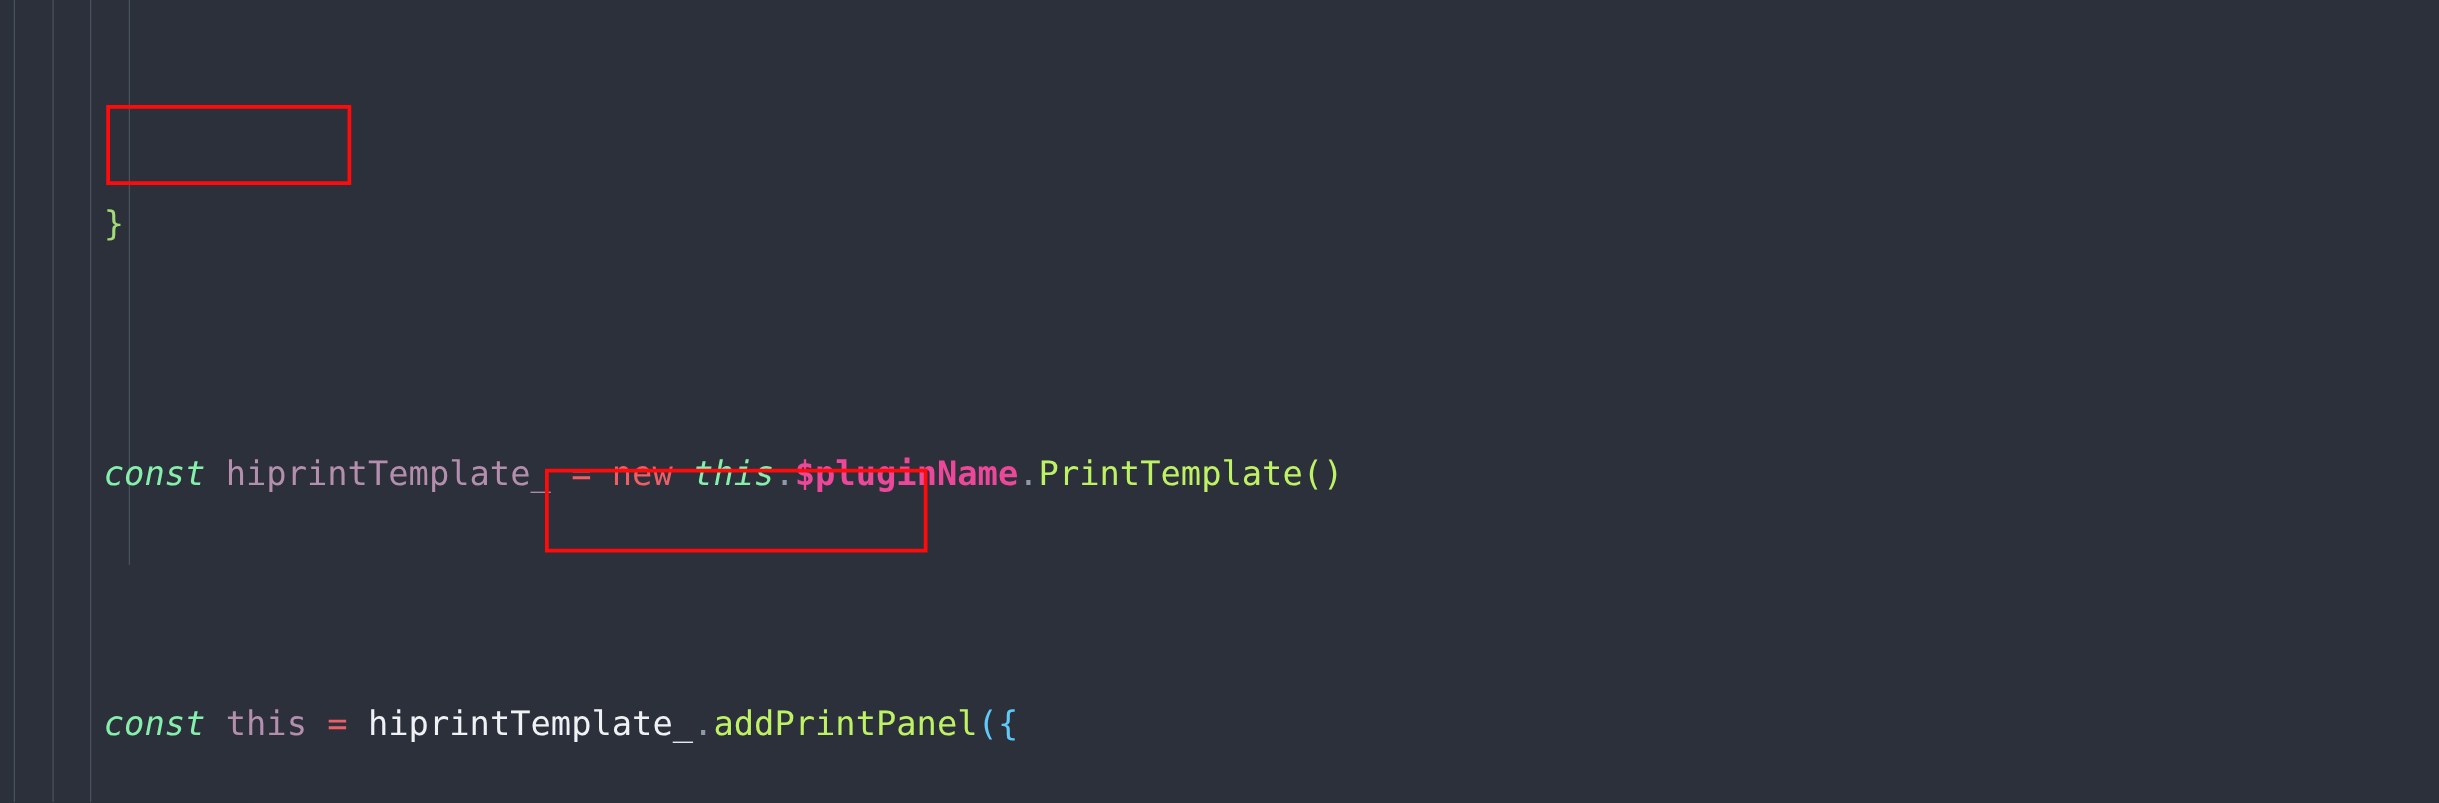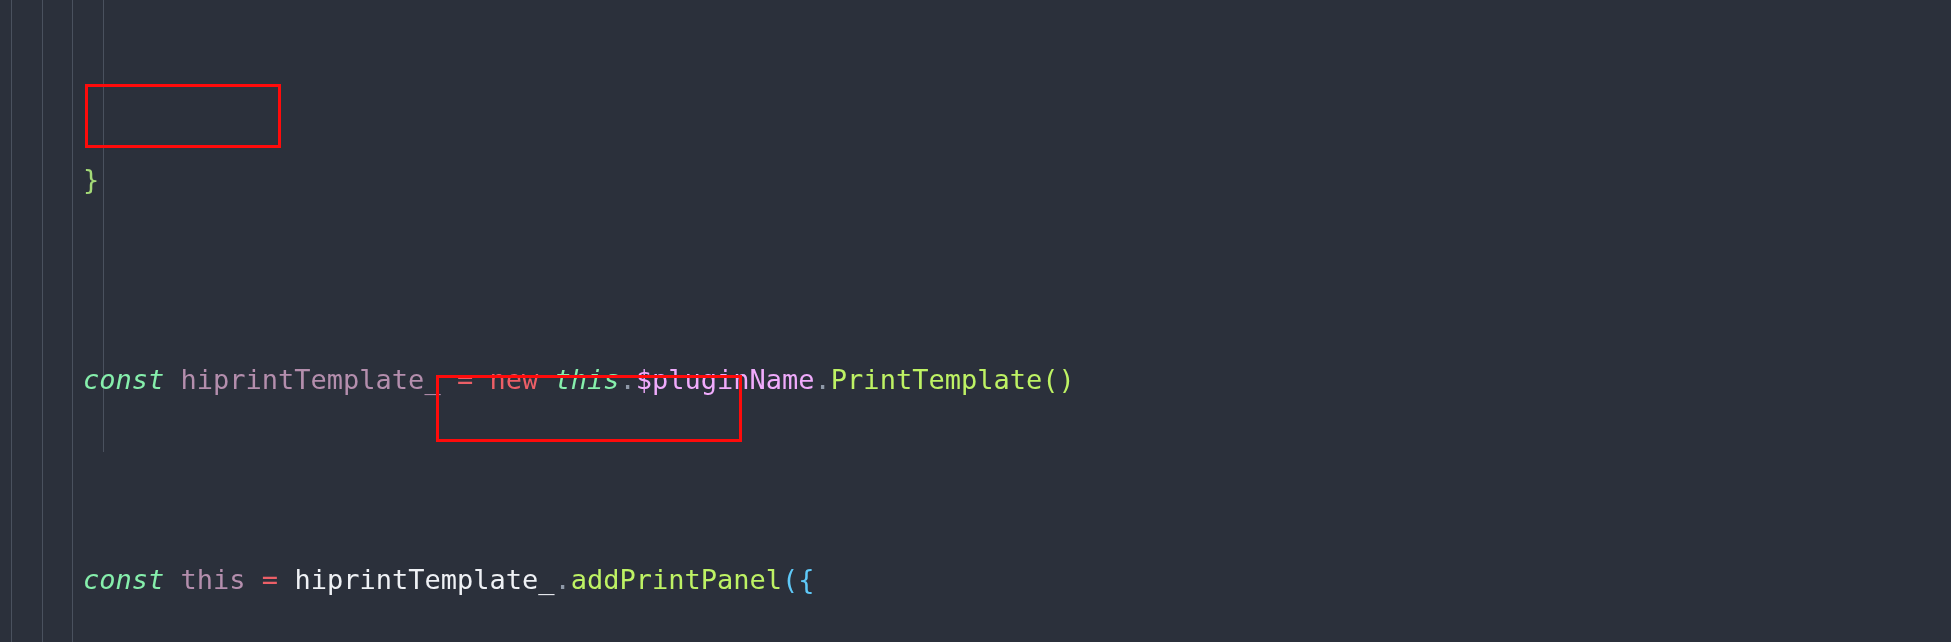--- a/index.html
+++ b/index.html
@@ -54,21 +54,21 @@
     color: #c0c5ce;
   }
 
   
   .kw        { color: #86efac; font-style: italic; }   
   .op        { color: #ec5f67; }                       
   .var       { color: #b48ead; }                       
   .plain     { color: #eff1f5; }                       
   .dot       { color: #8f99a8; }
   .prop      { color: #bef264; }                       
-  .bold-white{ color: #f0abfc; font-weight: normal; text-align: center; }
+  .bold-white{ color: #ec4899; font-weight: bold; text-align: center; }
   .br-cyan   { color: #5fc9f8; }
   .br-green  { color: #a3d977; }
 
   
   .redbox {
     position: absolute;
     border: 3px solid #ff0b0b;
     box-sizing: border-box;
     pointer-events: none;
   }

